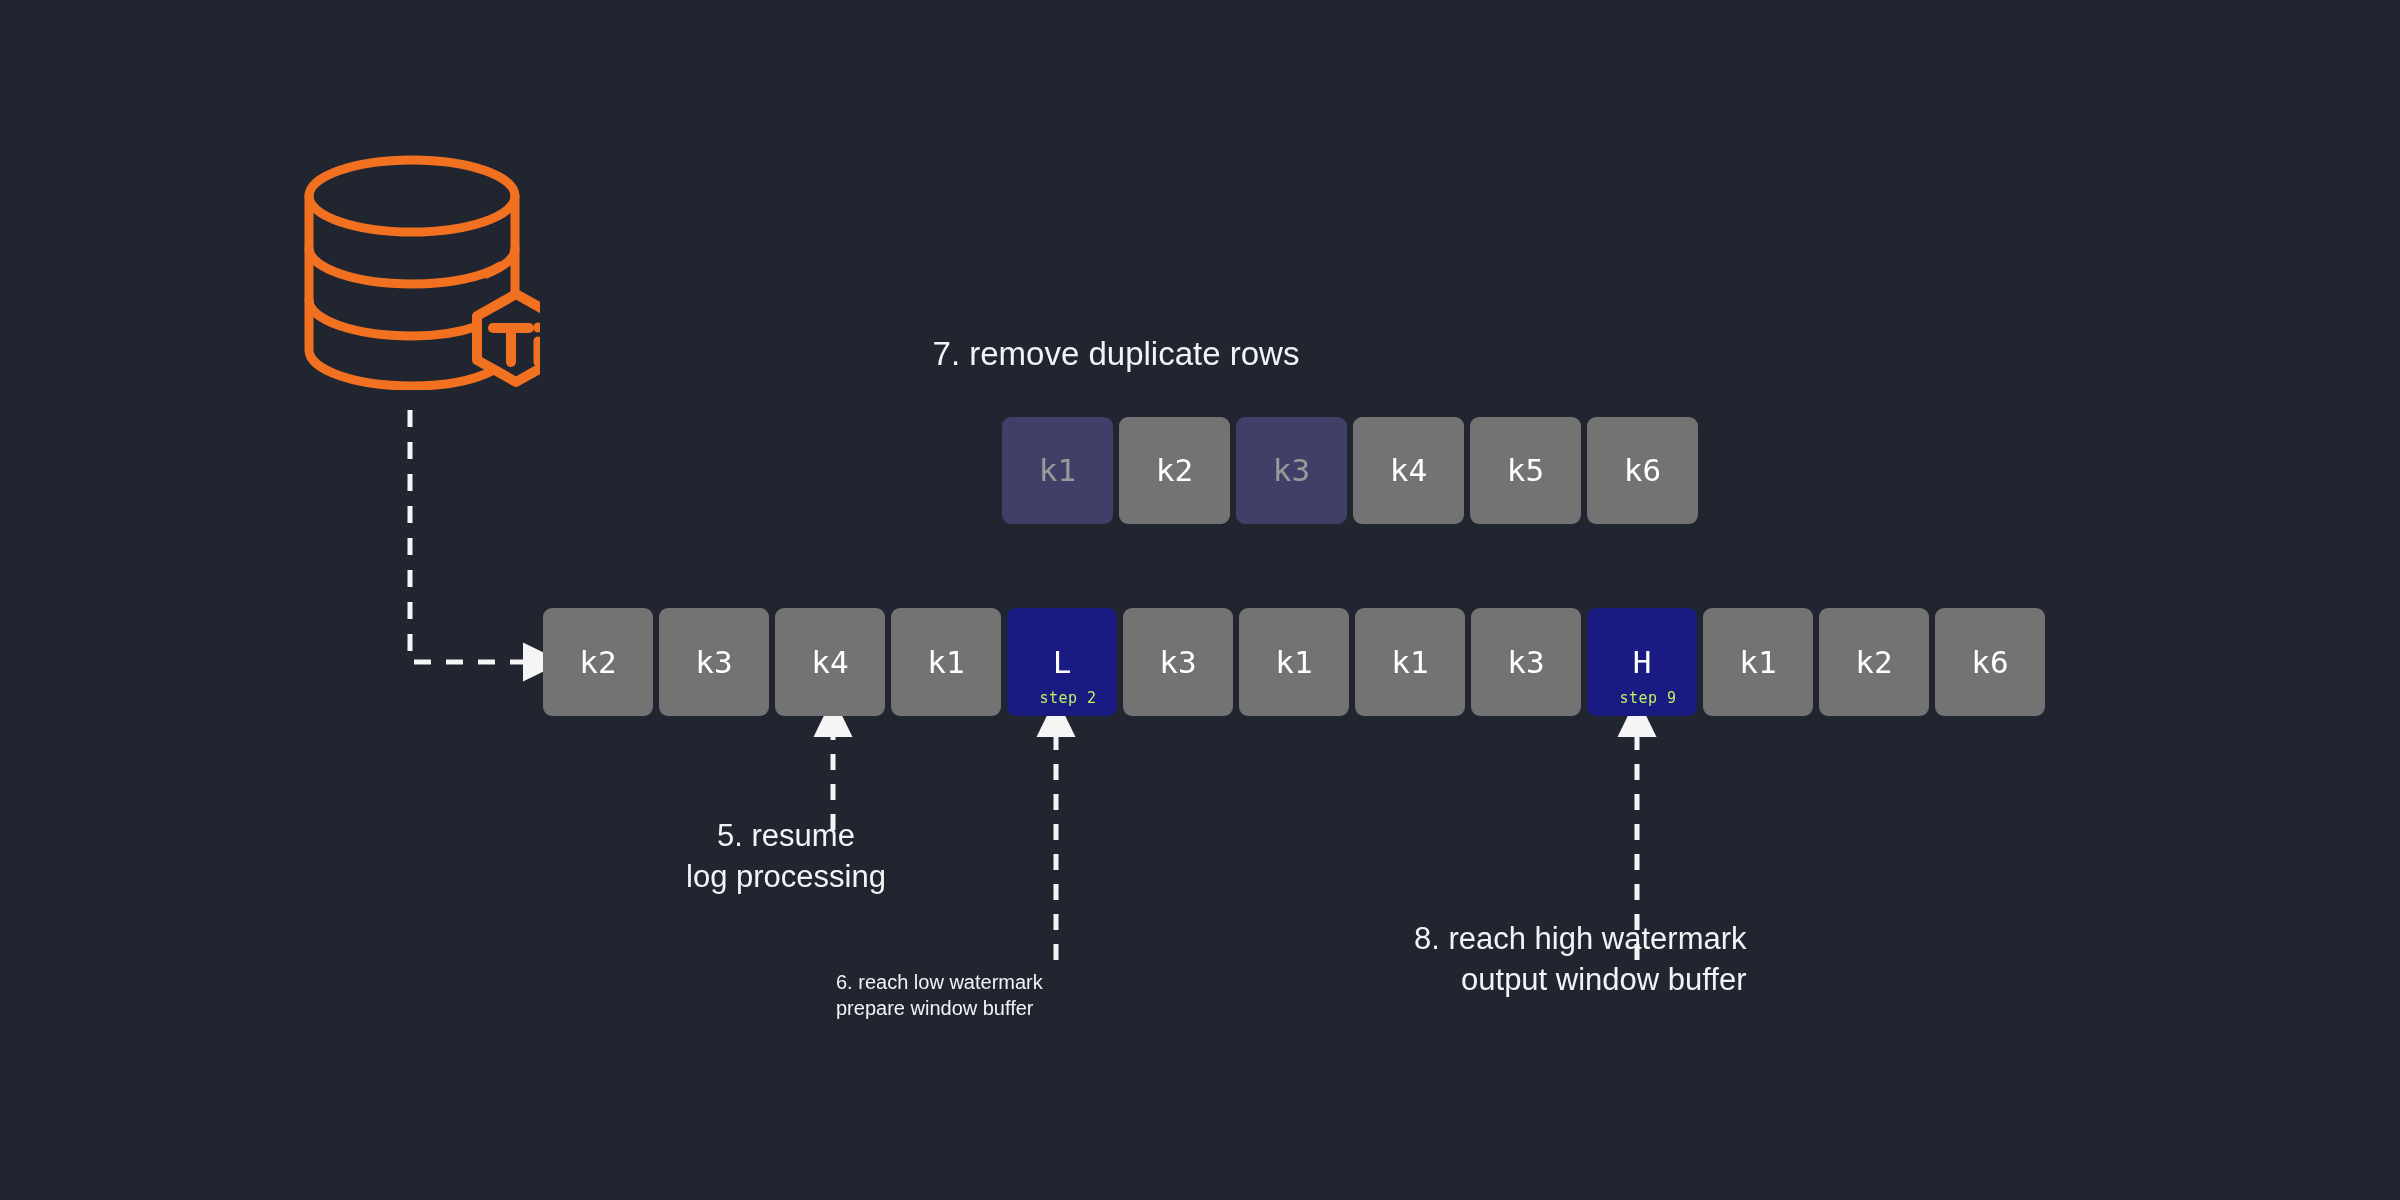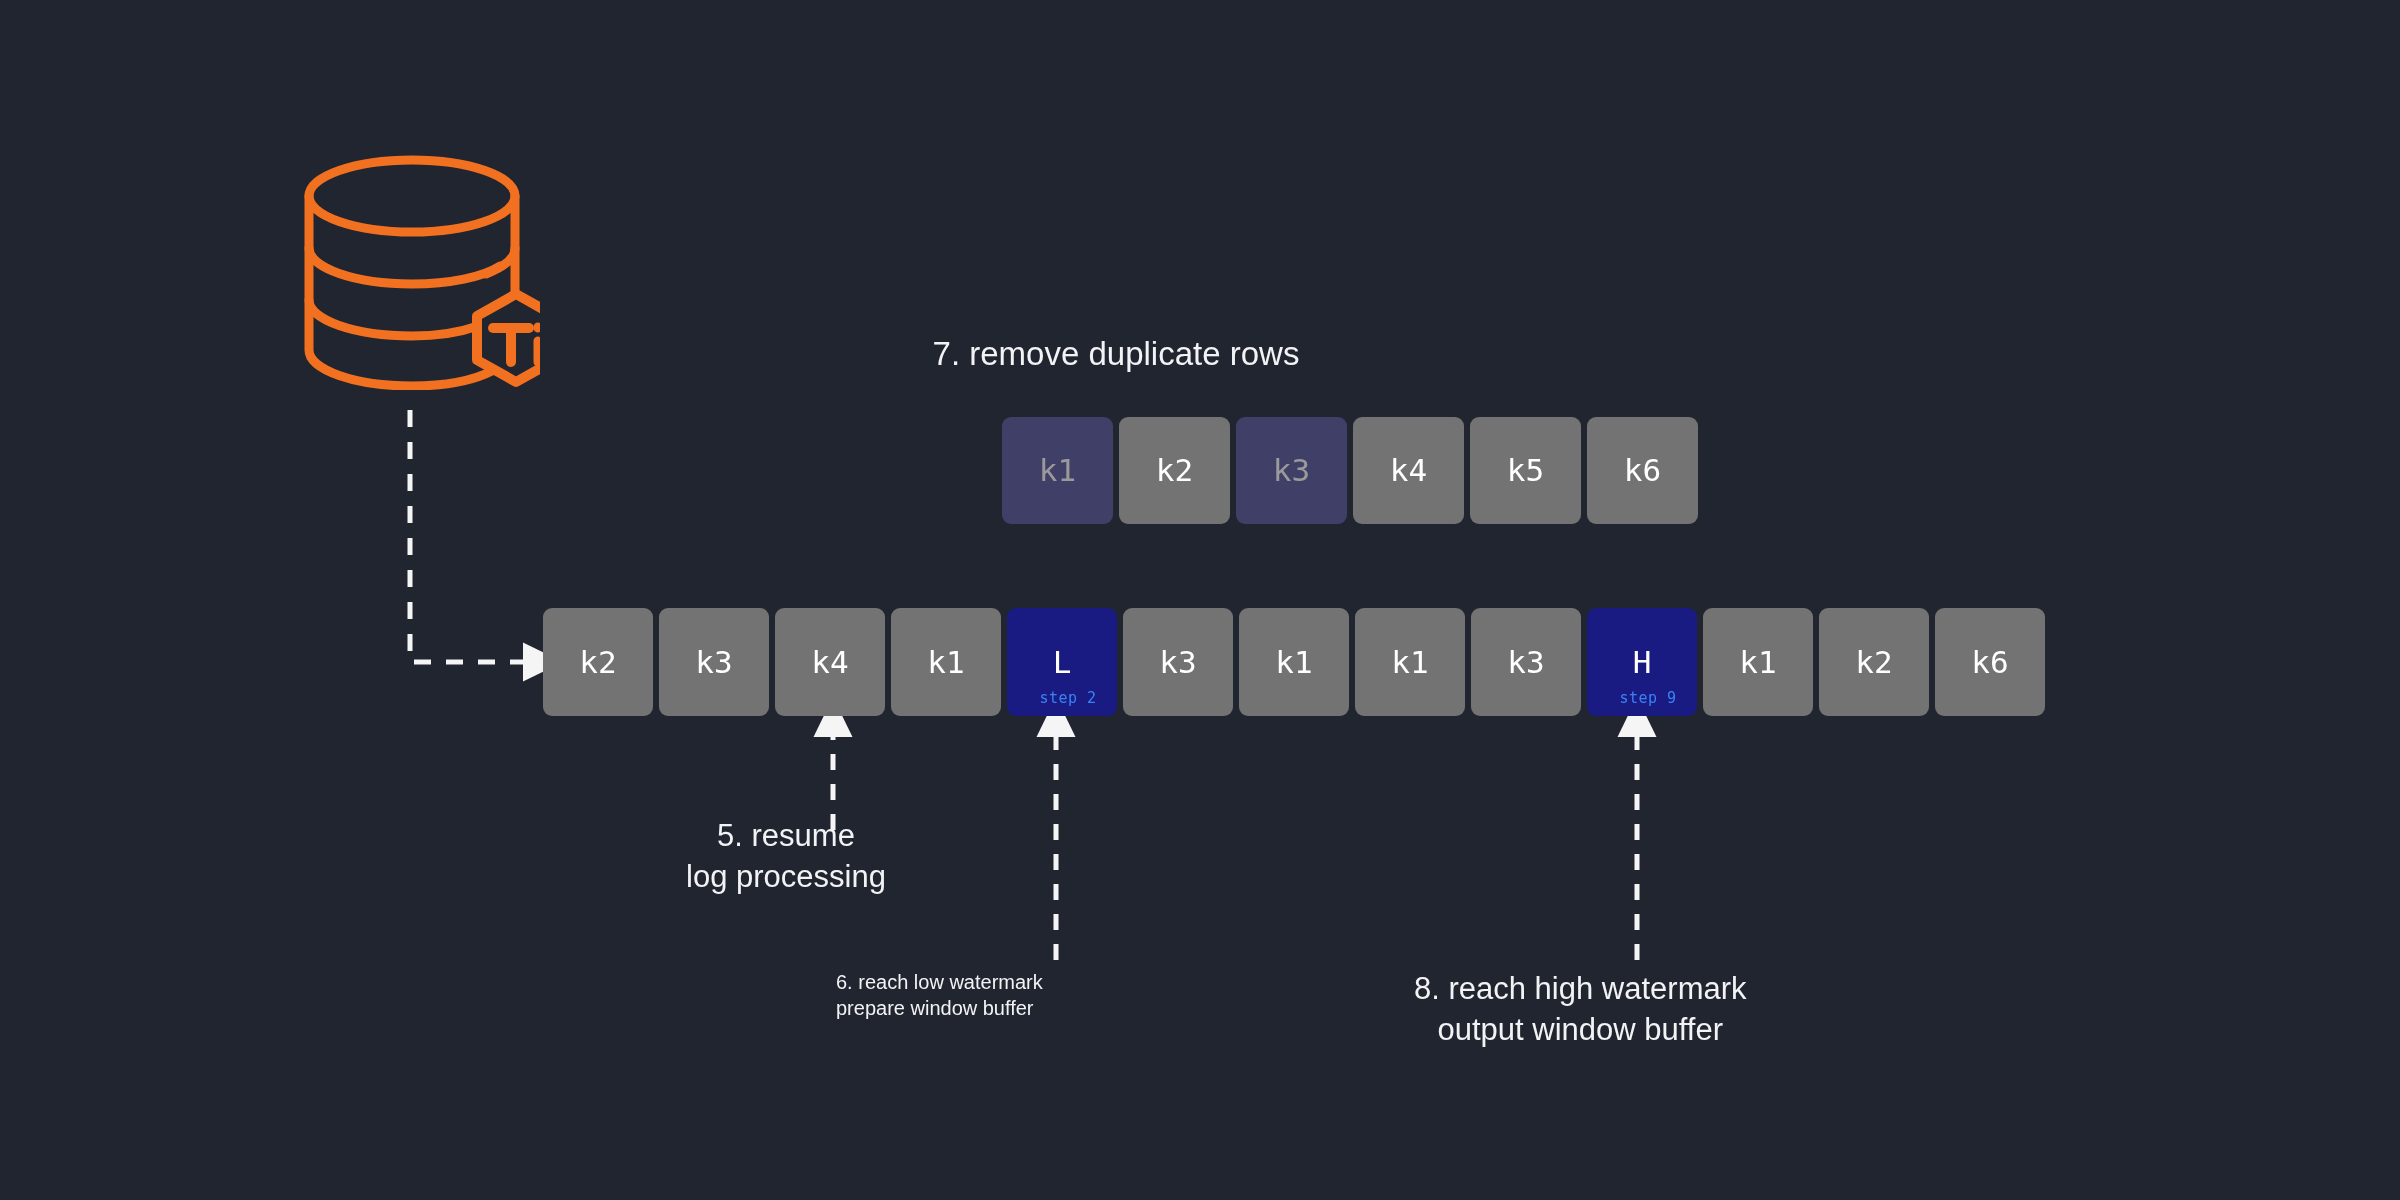--- a/index.html
+++ b/index.html
@@ -60,22 +60,22 @@
   }
   #label-low-wm {
     font-size: 20px;
     left: 836px;
     top: 969px;
     text-align: left;
   }
   #label-high-wm {
     font-size: 31px;
     left: 1414px;
-    top: 969px;
-    text-align: center;
+    top: 919px;
+    text-align: right;
   }
 
   
   .row {
     position: absolute;
     display: flex;
   }
   #row-dedup {
     left: 1002px;
     top: 417px;
@@ -126,21 +126,21 @@
     line-height: 1;
   }
   .cell .sub-glyph {
     position: absolute;
     bottom: 9px;
     left: 0;
     right: 0;
     text-align: center;
     font-size: 15px;
     letter-spacing: 0.5px;
-    color: #3b82f6;
+    color: #bef264;
     font-family: "DejaVu Sans Mono", monospace;
     margin-left: 12px;
   }
 </style>
 </head>
 <body>
 
 <div id="stage">
 
   <div id="db-icon">

